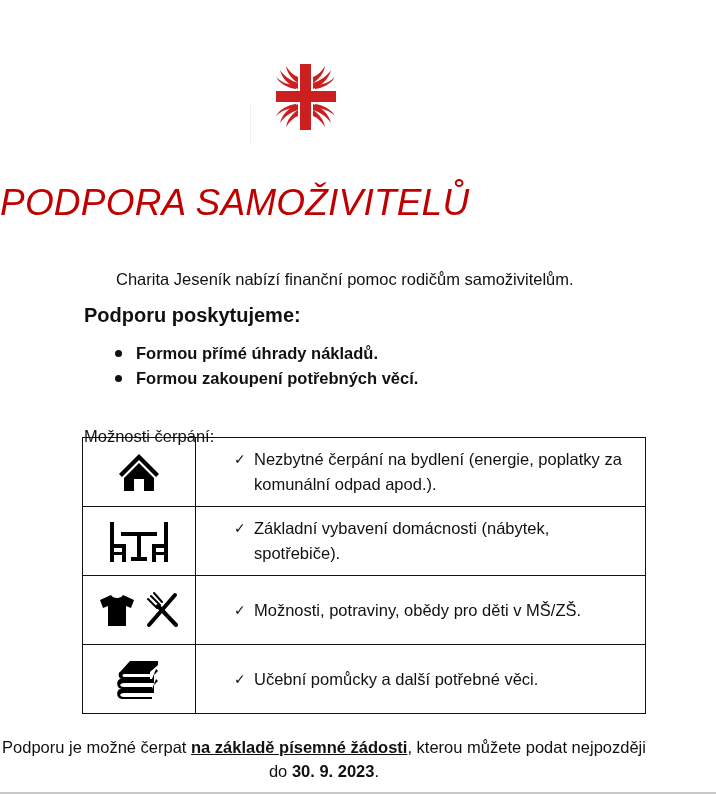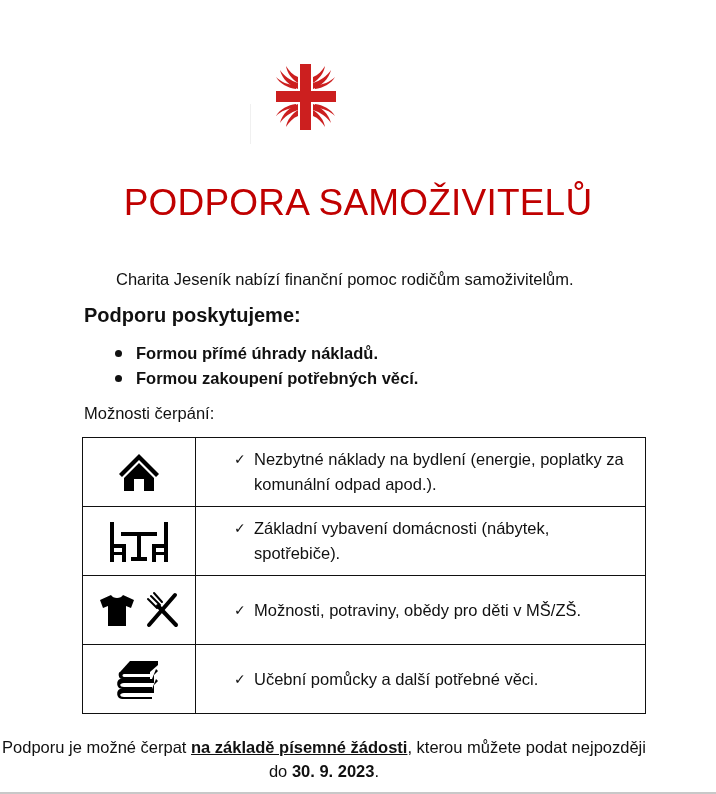--- a/index.html
+++ b/index.html
@@ -55,27 +55,28 @@
       width: 1px;
       height: 40px;
       background: #f0f0f0;
     }
     
     .title {
       position: absolute;
       left: 0;
       width: 716px;
       top: 178px;
-      text-align: center;
+      text-align: left;
       font-size: 37px;
       line-height: 50px;
       color: #c00000;
       letter-spacing: 0.2px;
       margin: 0;
       font-weight: normal;
+      font-style: italic;
     }
     .intro {
       position: absolute;
       left: 84px;
       top: 268px;
       font-size: 16.5px;
       line-height: 22px;
       white-space: nowrap;
       margin-left: 32px;
     }
@@ -109,21 +110,21 @@
       left: 31px;
       top: 9px;
       width: 7px;
       height: 7px;
       border-radius: 50%;
       background: #111;
     }
     .options-label {
       position: absolute;
       left: 84px;
-      top: 402px;
+      top: 425px;
       font-size: 16.5px;
       line-height: 22px;
       white-space: nowrap;
     }
     
     .options-table {
       position: absolute;
       left: 82px;
       top: 437px;
       width: 564px;
@@ -233,21 +234,21 @@
       <tr>
     <td class="icon-cell">
       <svg class="icon-svg" width="44" height="40" viewBox="0 0 44 40">
         <path d="M22 2 L42 22 L39 25 L22 8 L5 25 L2 22 Z" fill="#000"></path>
         <path d="M22 11 L37 26 L37 39 L27 39 L27 27 L17 27 L17 39 L7 39 L7 26 Z" fill="#000"></path>
       </svg>
     </td>
     <td class="text-cell">
       <div class="check-item">
         <span class="check">✓</span>
-        <span>Nezbytné náklady na bydlení (energie, poplatky za komunální odpad apod.).</span>
+        <span>Nezbytné čerpání na bydlení (energie, poplatky za komunální odpad apod.).</span>
       </div>
     </td>
   </tr>
   <tr>
     <td class="icon-cell">
       <svg class="icon-svg" width="62" height="42" viewBox="0 0 62 42">
         <g fill="#000">
 
           <rect x="2" y="2" width="4" height="40"></rect>
           <rect x="2" y="24" width="16" height="4"></rect>

